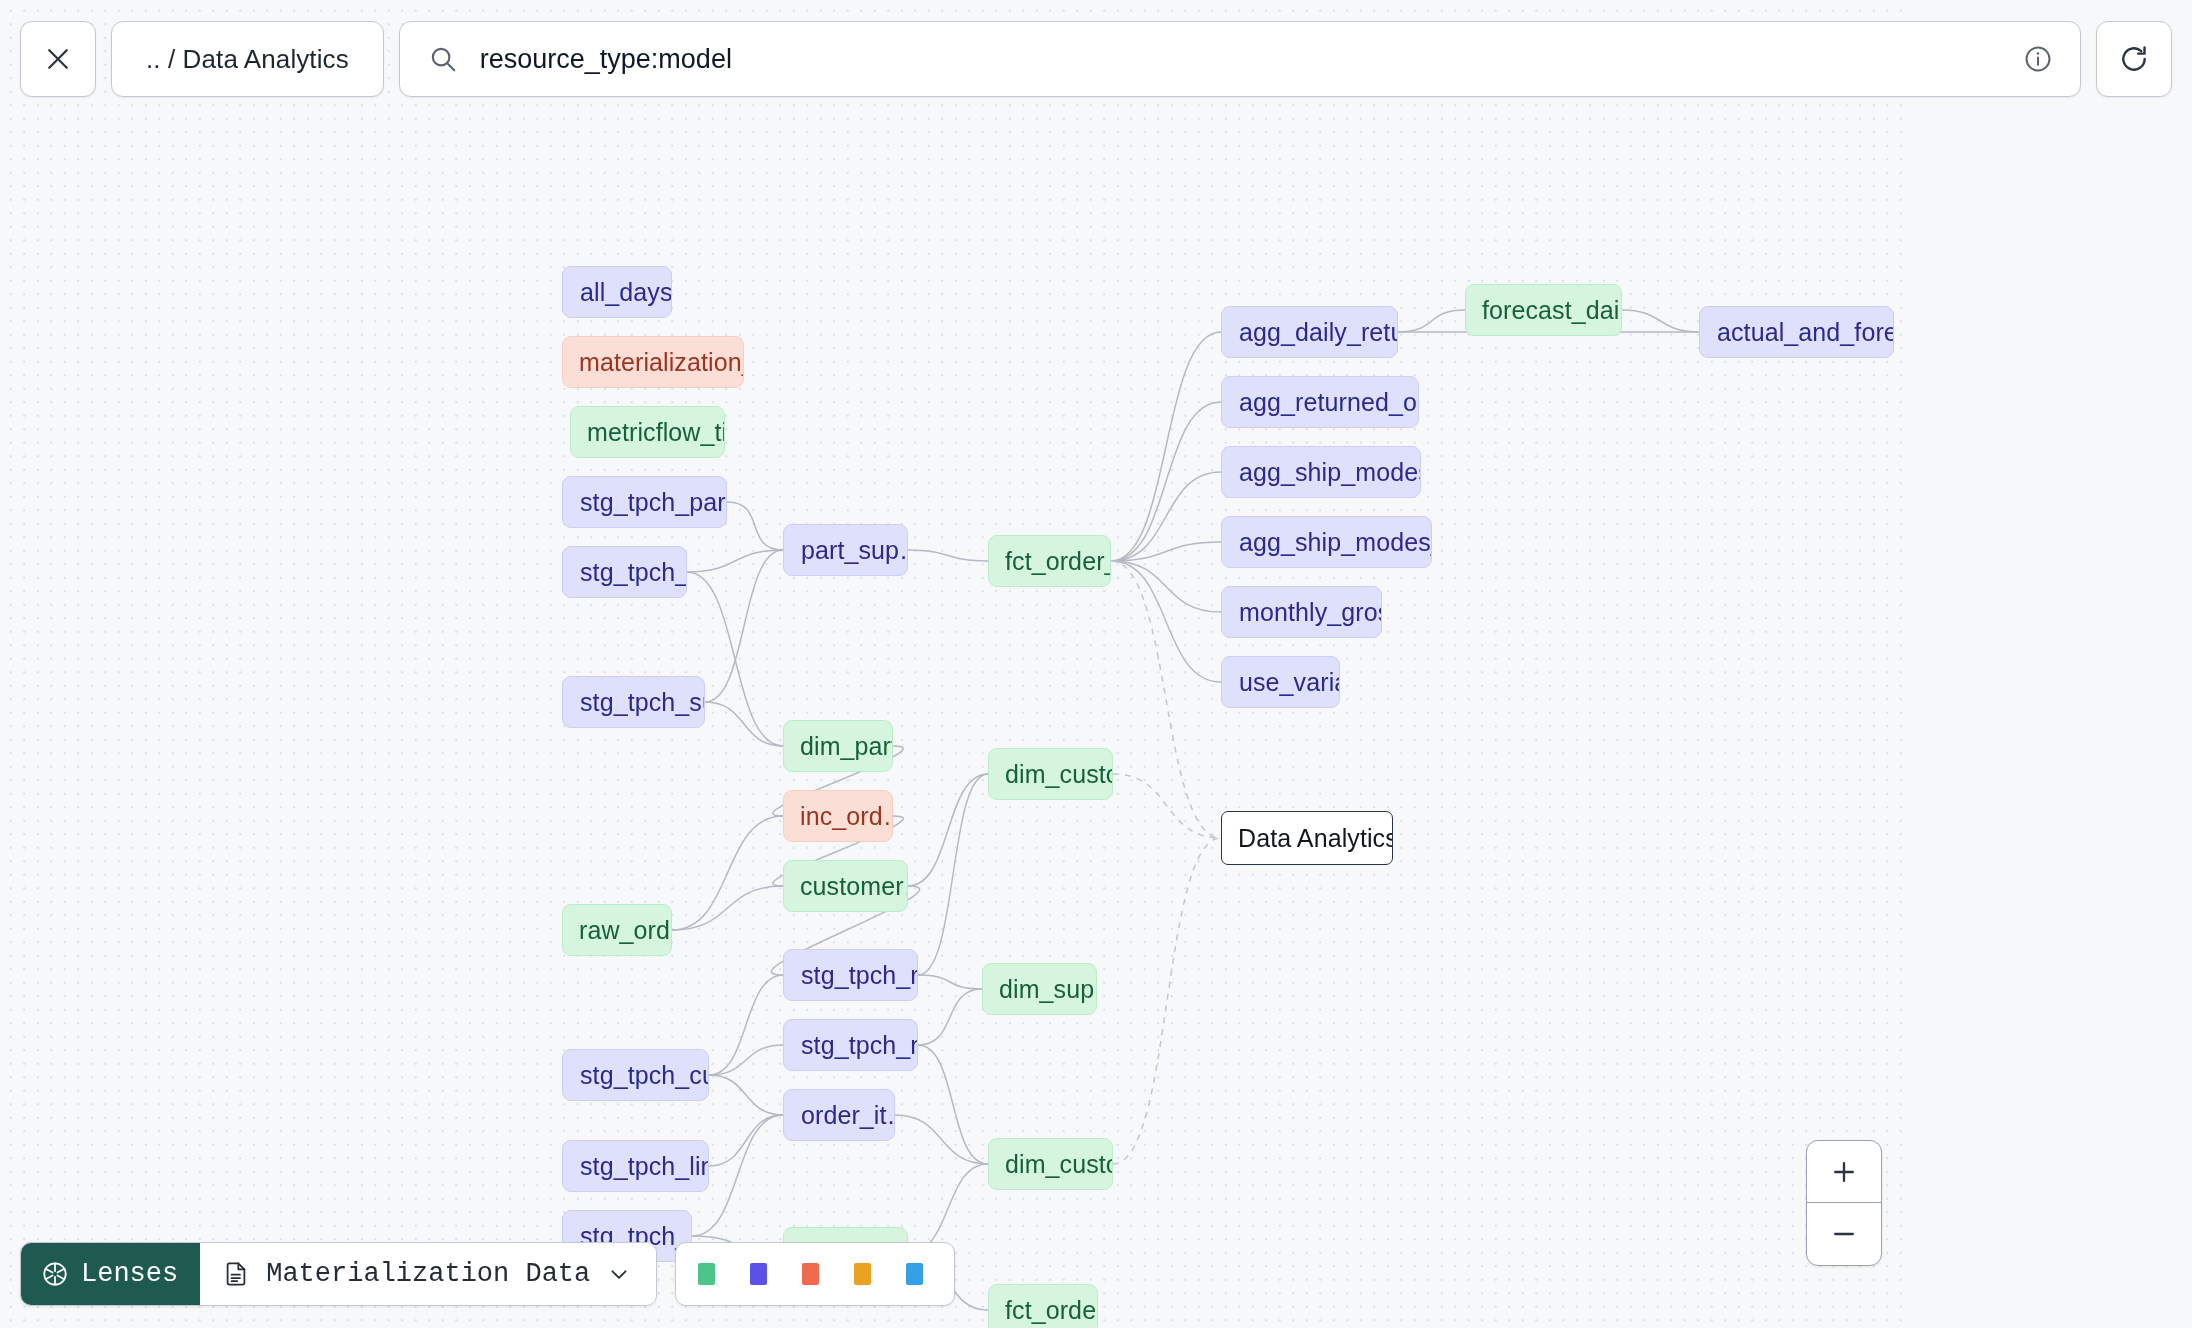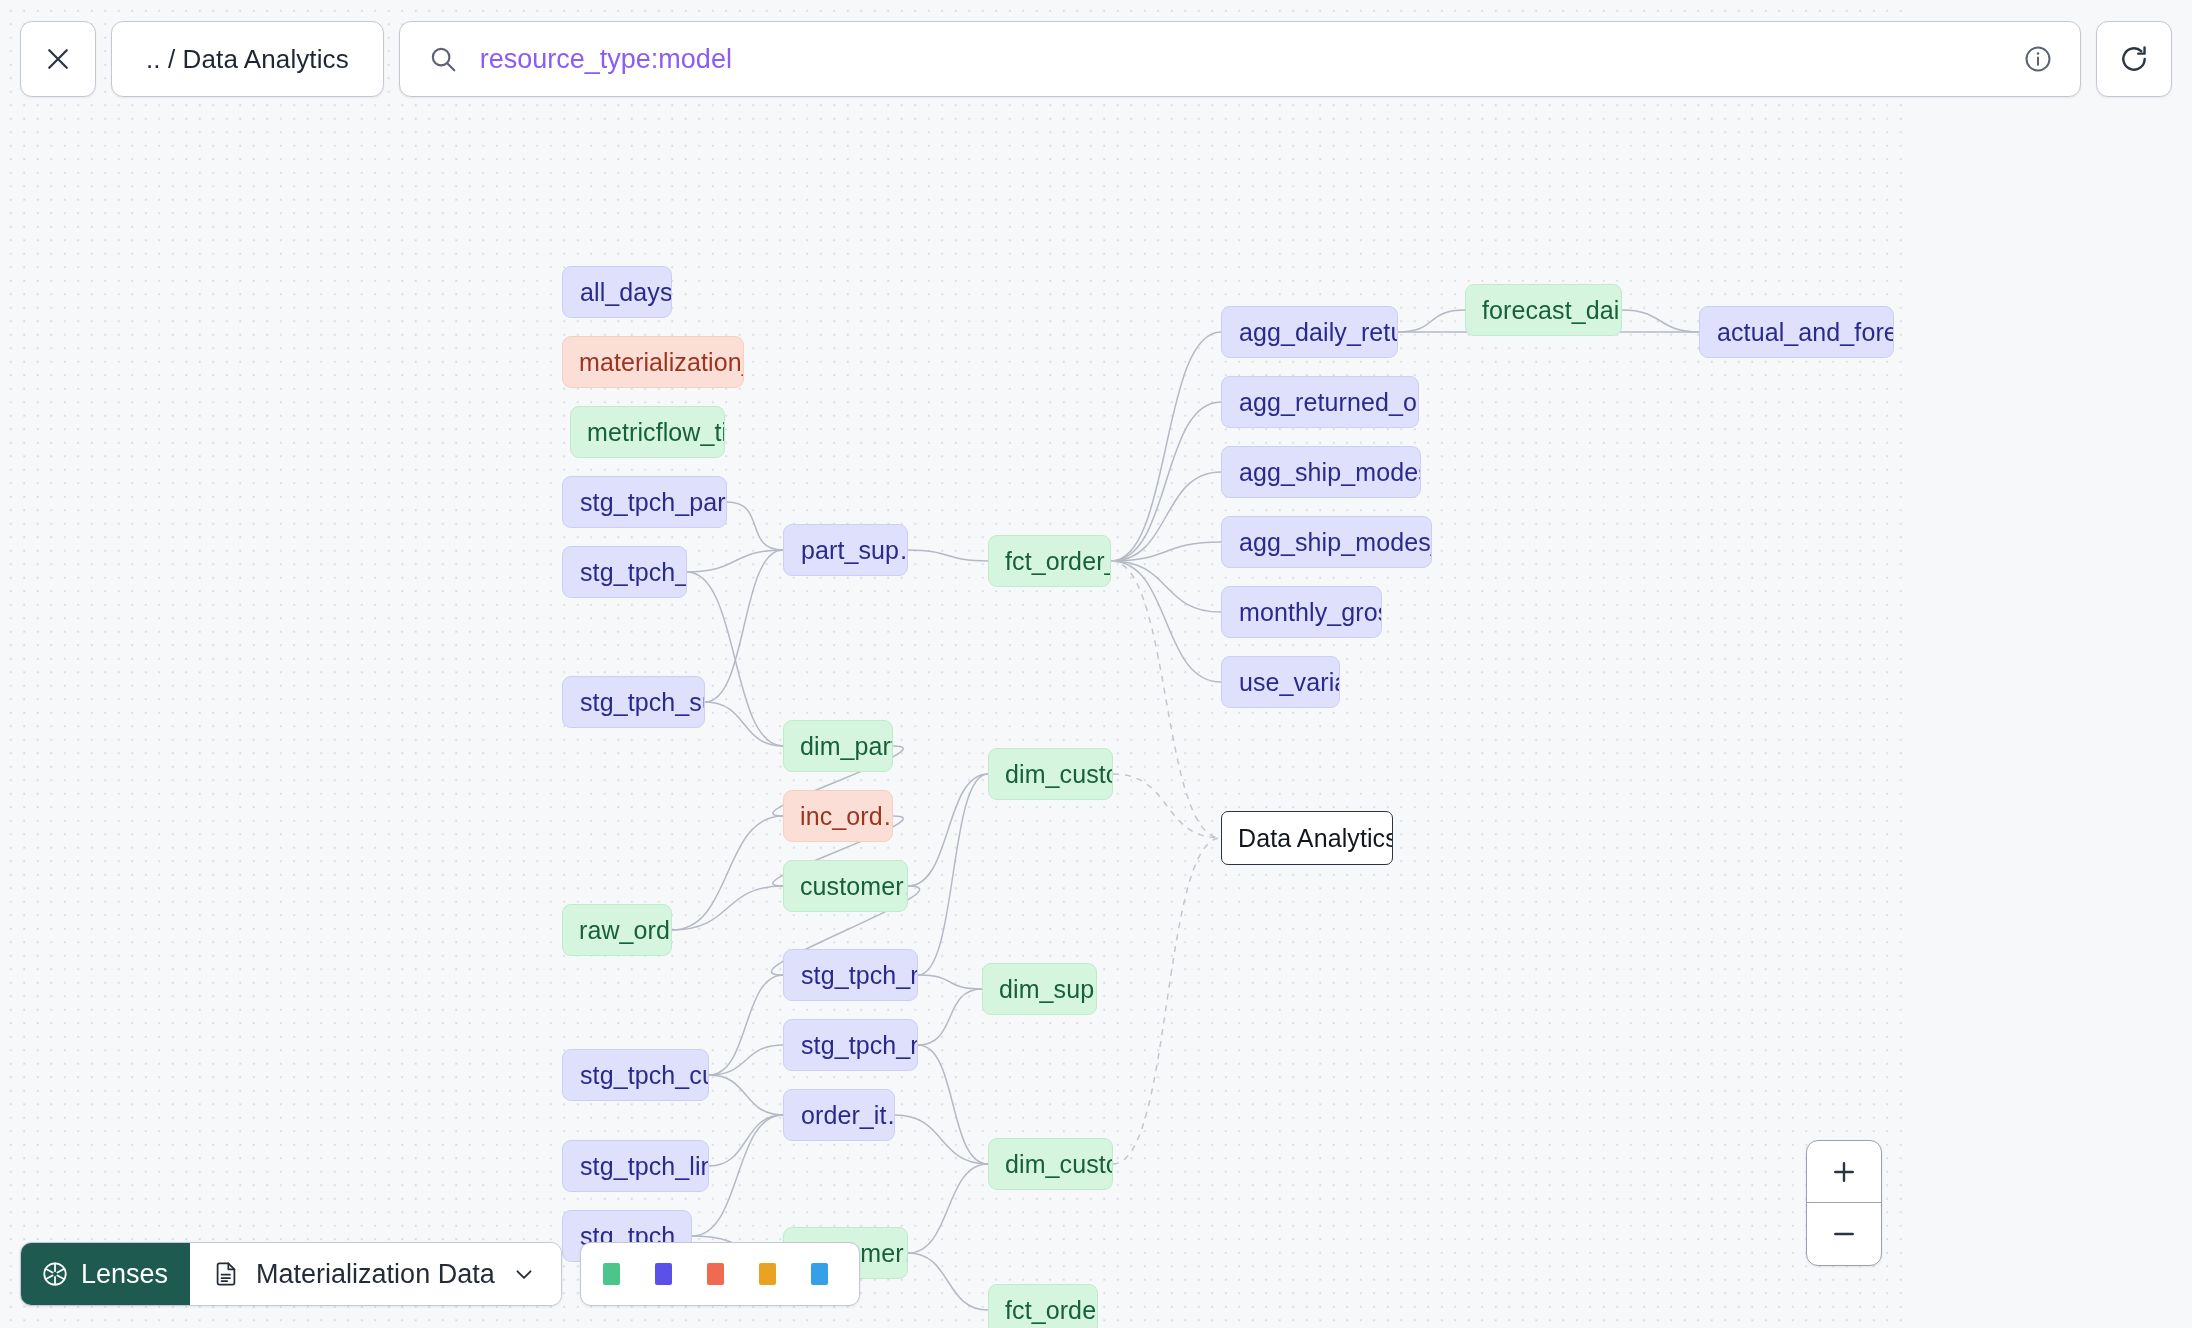--- a/index.html
+++ b/index.html
@@ -51,21 +51,21 @@
     display: flex; align-items: center;
     padding: 0 26px 0 28px;
     gap: 22px;
     min-width: 0;
   }
   #search-input {
     flex: 1 1 auto;
     border: none; outline: none;
     font-family: "Liberation Sans", sans-serif;
     font-size: 27px;
-    color: #8b5cf6;
+    color: #0f172a;
     background: transparent;
     min-width: 0;
   }
   #refresh-btn { width: 76px; flex: 0 0 76px; }
   .ic { display: block; }
 
   
   #graph {
     position: absolute;
     top: 118px; left: 0;
@@ -113,20 +113,21 @@
     cursor: pointer;
   }
   #zoom-in { border-bottom: 1.4px solid #9aa2b1; }
 
   
   #bottombar {
     position: absolute;
     left: 20px; bottom: 22px;
     display: flex; align-items: center; gap: 18px;
     z-index: 26;
+    font-family: Liberation Mono, monospace;
   }
   #lenses-group {
     display: flex; align-items: stretch;
     height: 64px;
     border-radius: 11px;
     overflow: hidden;
     border: 1.5px solid #c3c8d2;
     background: #fff;
     box-shadow: 0 1px 3px rgba(20,26,40,.08);
   }

